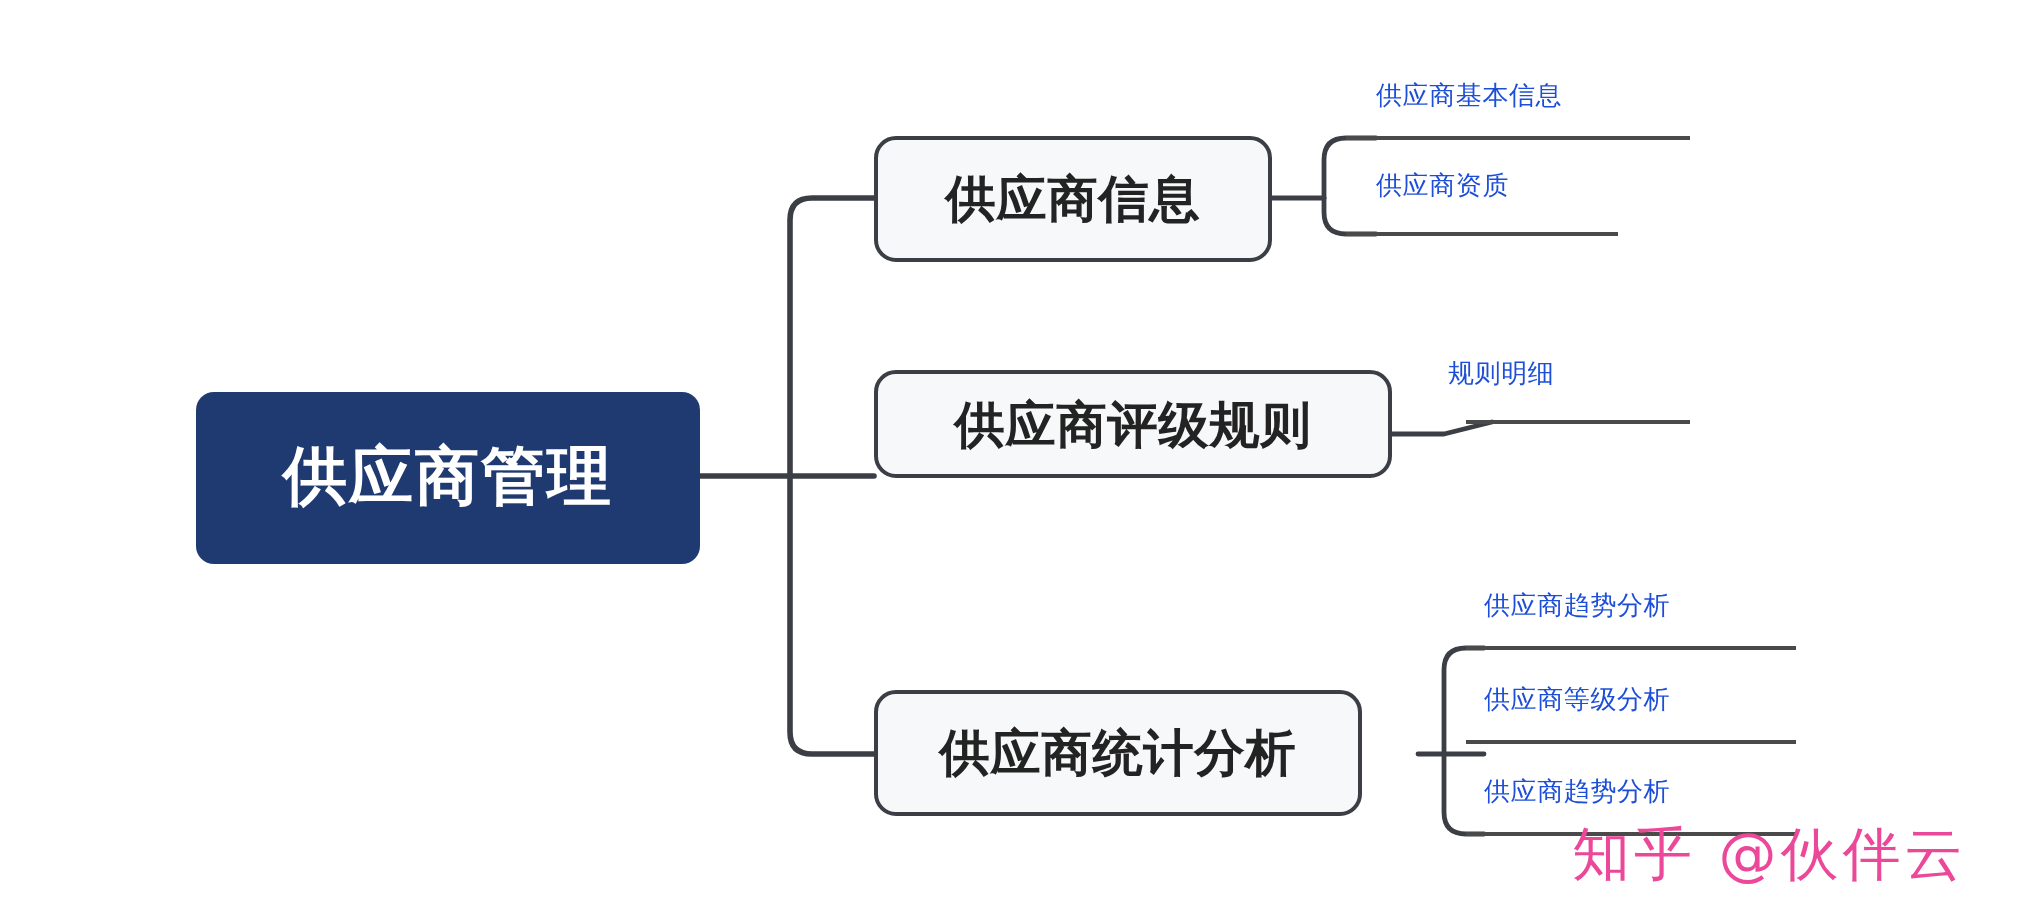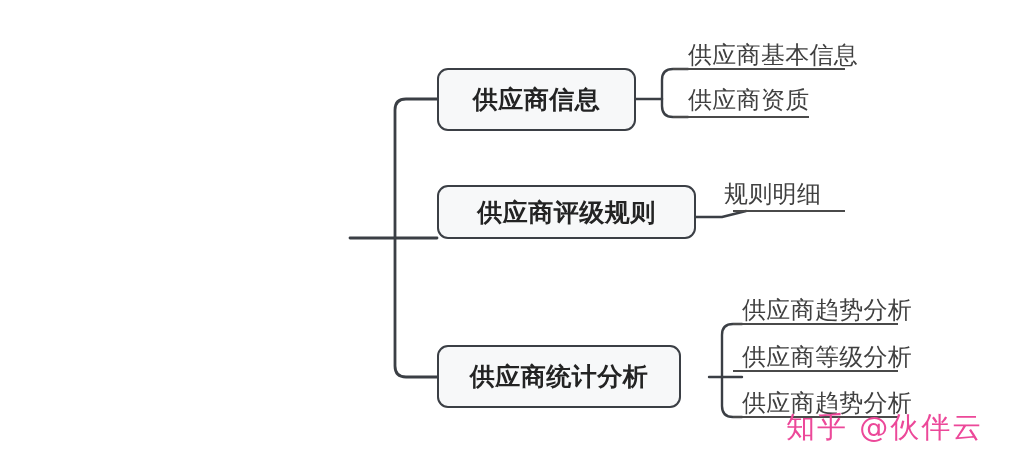--- a/index.html
+++ b/index.html
@@ -60,22 +60,22 @@
   }
 
   .branch-1 { left: 437px; top: 68px;  width: 199px; height: 63px; }
   .branch-2 { left: 437px; top: 185px; width: 259px; height: 54px; }
   .branch-3 { left: 437px; top: 345px; width: 244px; height: 63px; }
 
   
   .leaf {
     position: absolute;
     box-sizing: border-box;
-    font-size: 24px;
-    color: #404040;
+    font-size: 13px;
+    color: #1d4ed8;
     white-space: nowrap;
     line-height: 1.1;
     letter-spacing: 0.3px;
   }
 
   .l1-1 { left: 688px; top: 42px;  }
   .l1-2 { left: 688px; top: 87px;  }
   .l2-1 { left: 724px; top: 181px; }
   .l3-1 { left: 742px; top: 297px; }
   .l3-2 { left: 742px; top: 344px; }
@@ -128,20 +128,23 @@
     <g stroke="#4a4a4a" stroke-width="1.9" stroke-linecap="butt">
       <line x1="673" y1="69" x2="845" y2="69"></line>
       <line x1="673" y1="117" x2="809" y2="117"></line>
       <line x1="733" y1="211" x2="845" y2="211"></line>
       <line x1="733" y1="324" x2="898" y2="324"></line>
       <line x1="733" y1="371" x2="898" y2="371"></line>
       <line x1="733" y1="417" x2="898" y2="417"></line>
     </g>
   </svg>
 
+  <div class="node root-node">
+    <span>供应商管理</span>
+  </div>
 
   <div class="node branch-node branch-1">
     <span>供应商信息</span>
   </div>
 
   <div class="node branch-node branch-2">
     <span>供应商评级规则</span>
   </div>
 
   <div class="node branch-node branch-3">

